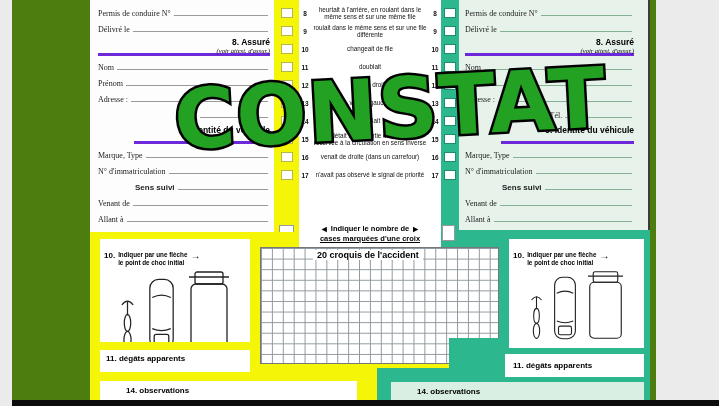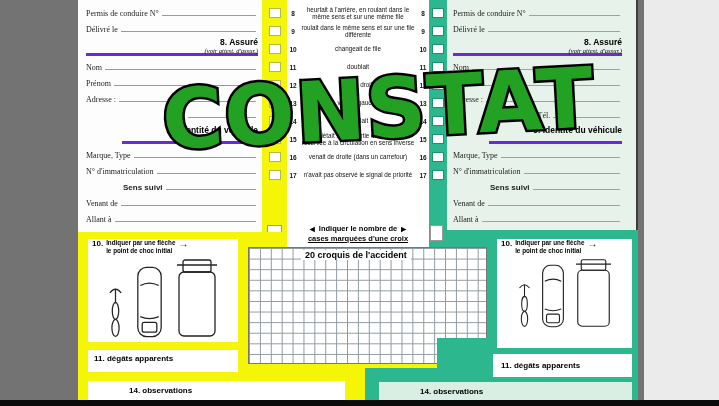--- a/index.html
+++ b/index.html
@@ -1,18 +1,18 @@
 <!DOCTYPE html>
 <html><head>
 <meta charset="utf-8">
 <style>
   * { margin:0; padding:0; box-sizing:border-box; }
   html,body { width:719px; height:406px; }
   body { font-family:"Liberation Sans", sans-serif; background:#ebebeb; position:relative; overflow:hidden; }
-  #screen { position:absolute; left:0; top:0; width:644px; height:406px; background:#737373; }
+  #screen { position:absolute; left:12px; top:0; width:644px; height:406px; background:#4d7c0f; }
 
   .abs { position:absolute; }
 
   
   .col-left  { left:78px; top:0; width:184px; height:406px; background:#fdfdfd; }
   .col-right { left:447px; top:0; width:191px; height:406px; background:#e7f3ea; border-right:2px solid #3c3c3c; }
 
   
   .fields { padding:2px 4px 0 8px; }
   .col-right .fields { padding:2px 14px 0 6px; }
@@ -52,32 +52,32 @@
   .grid-panel { left:248px; top:247px; width:239px; height:117px; background:#fff;
     background-image:linear-gradient(to right,#8f9aa0 1px,transparent 1px),linear-gradient(to bottom,#8f9aa0 1px,transparent 1px);
     background-size:10.9px 10.6px; border:1px solid #777; }
   .grid-title { position:absolute; left:52px; top:2px; background:#fff; padding:0 4px; font:bold 9px "Liberation Sans", sans-serif; }
   .teal-corner { left:437px; top:338px; width:201px; height:68px; background:#2db78f; }
   .teal-bottom { left:365px; top:368px; width:273px; height:38px; background:#2db78f; }
 
   .panel { background:#fff; }
   .panel-a10 { left:88px; top:239px; width:150px; height:133px; }
   .panel-b10 { left:497px; top:239px; width:135px; height:109px; }
-  .impact-head { display:flex; padding:0 2px 0 4px; align-items:flex-start; }
+  .impact-head { display:flex; padding:12px 2px 0 4px; align-items:flex-start; }
   .impact-num { font:bold 8px "Liberation Sans", sans-serif; margin-right:3px; }
   .impact-txt { font:bold 6.3px "Liberation Sans", sans-serif; line-height:7.5px; }
   .impact-arrow { font-size:10px; line-height:10px; margin-left:3px; }
   .vehicles { display:flex; align-items:flex-end; justify-content:center; gap:12px; margin-top:4px; }
   .divider-a { position:absolute; left:0; top:103px; width:100%; height:8px; background:#f5f508; }
   .degats-a { position:absolute; left:6px; top:115px; font:bold 8px "Liberation Sans", sans-serif; }
   .panel-b11 { left:493px; top:354px; width:139px; height:23px; }
   .degats-b { padding:7px 0 0 8px; font:bold 8px "Liberation Sans", sans-serif; }
   .obs-a { left:88px; top:381px; width:257px; height:20px; background:#fff; }
   .obs-b { left:379px; top:382px; width:253px; height:19px; background:#d9efe4; }
-  .obs-label { padding:5px 0 0 9px; font:bold 8px "Liberation Sans", sans-serif;margin-left:32px; }
+  .obs-label { padding:5px 0 0 26px; font:bold 8px "Liberation Sans", sans-serif; }
 
   .black-bar { left:0; top:400px; width:719px; height:6px; background:#0b0b0b; }
 
   
   .overlay-svg { position:absolute; left:156px; top:48px; overflow:visible; pointer-events:none; }
   .overlay-text { font-family:"DejaVu Sans", sans-serif; font-weight:bold; font-size:83px;
     fill:#23a123; stroke:#000; stroke-width:5px; paint-order:stroke fill; letter-spacing:1px; }
 
   svg.veh { display:block; }
   svg.veh path, svg.veh rect, svg.veh ellipse, svg.veh line { fill:none; stroke:#222; stroke-width:1.3; }

